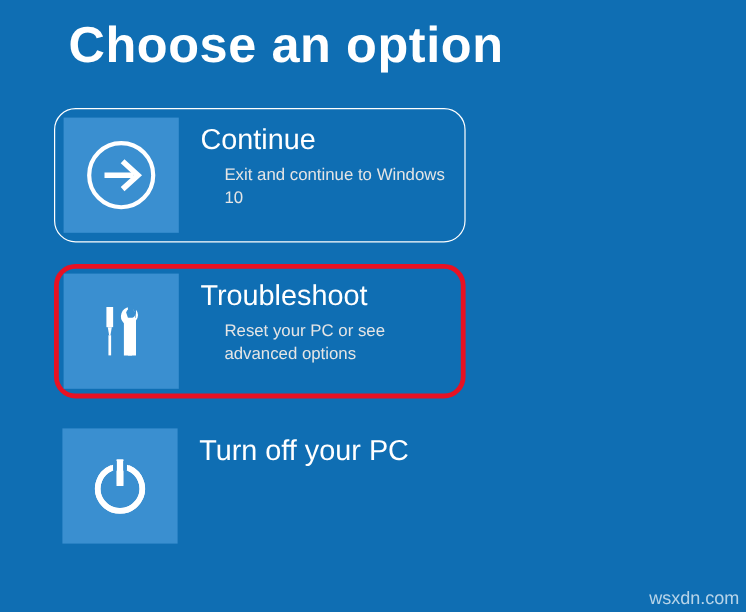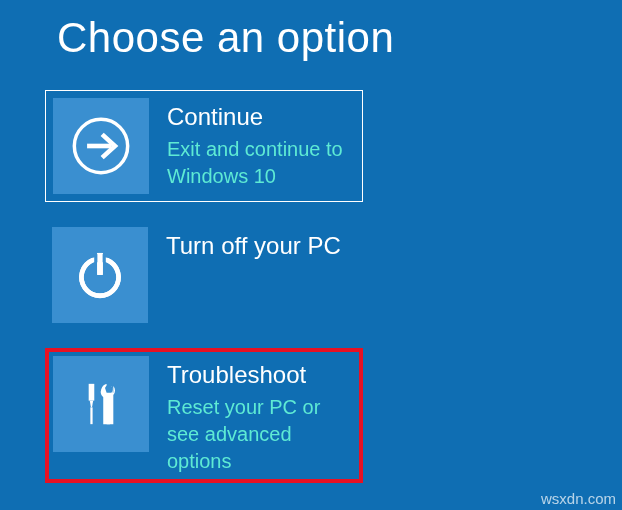--- a/index.html
+++ b/index.html
@@ -7,34 +7,35 @@
       width: 622px;
       height: 510px;
       background: #0f6eb3;
       font-family: "Segoe UI Light", "Segoe UI", -apple-system, sans-serif;
       color: #ffffff;
       overflow: hidden;
       position: relative;
     }
     .page-title {
       font-size: 42px;
-      font-weight: 400;
+      font-weight: 700;
       padding: 14px 0 0 57px;
       letter-spacing: 0.5px;
     }
     .options {
       padding: 28px 0 0 45px;
     }
     .tile {
       display: flex;
       align-items: flex-start;
-      width: 318px;
+      width: 343px;
       padding: 7px;
       margin-bottom: 18px;
       cursor: pointer;
+      border-radius: 18px;
     }
     .tile.border-white {
       border: 1px solid #ffffff;
     }
     .tile.border-red {
       border: 4px solid #e81123;
       padding: 4px;
     }
     .tile-icon {
       width: 96px;
@@ -48,24 +49,25 @@
     .tile-text {
       padding: 6px 8px 0 18px;
     }
     .tile-title {
       font-size: 24px;
       font-weight: 300;
       line-height: 1.1;
       margin-bottom: 6px;
     }
     .tile-desc {
-      font-size: 20px;
+      font-size: 14px;
       font-weight: 400;
-      color: #5eead4;
+      color: #e5e5e5;
       line-height: 1.35;
+      margin-left: 20px;
     }
     .watermark {
       position: absolute;
       bottom: 3px;
       right: 6px;
       font-size: 15px;
       color: rgba(255,255,255,0.7);
       font-family: Arial, sans-serif;
     }
   </style>
@@ -83,37 +85,20 @@
         <line x1="26" y1="50" x2="68" y2="50" stroke="#ffffff" stroke-width="8" stroke-linecap="butt"></line>
         <polyline points="52,30 74,50 52,70" fill="none" stroke="#ffffff" stroke-width="8" stroke-linecap="butt" stroke-linejoin="miter"></polyline>
       </svg>
     </div>
     <div class="tile-text">
       <div class="tile-title">Continue</div>
       <div class="tile-desc">Exit and continue to Windows 10</div>
     </div>
   </div>
 
-  <div class="tile">
-    <div class="tile-icon">
-      <svg width="58" height="58" viewBox="0 0 100 100">
-        <circle cx="50" cy="54" r="32" fill="none" stroke="#ffffff" stroke-width="8"></circle>
-        <rect x="42" y="10" width="16" height="16" fill="#3a8fd0"></rect>
-        <line x1="50" y1="12" x2="50" y2="50" stroke="#ffffff" stroke-width="10" stroke-linecap="butt"></line>
-        <path d="M 38 24 A 32 32 0 1 0 62 24" fill="none" stroke="#ffffff" stroke-width="8"></path>
-        <rect x="40" y="14" width="20" height="14" fill="#3a8fd0"></rect>
-        <line x1="50" y1="12" x2="50" y2="48" stroke="#ffffff" stroke-width="9"></line>
-      </svg>
-    </div>
-    <div class="tile-text">
-      <div class="tile-title">Turn off your PC</div>
-      <div class="tile-desc"></div>
-    </div>
-  </div>
-
   <div class="tile border-red">
     <div class="tile-icon">
       <svg width="56" height="56" viewBox="0 0 100 100">
 
         <rect x="28" y="14" width="10" height="30" fill="#ffffff"></rect>
         <polygon points="30,44 36,44 34,56 32,56" fill="#ffffff"></polygon>
         <rect x="31" y="56" width="4" height="30" fill="#ffffff"></rect>
 
         <path d="M 62 14 
                  a 14 14 0 0 0 -8 24
@@ -128,15 +113,32 @@
         <rect x="60" y="10" width="8" height="14" fill="#3a8fd0"></rect>
         <path d="M 56 18 A 12 12 0 0 0 56 34 L 60 34 L 60 86 L 72 86 L 72 34 A 12 12 0 0 0 72 18 L 72 30 L 60 30 Z" fill="#ffffff"></path>
       </svg>
     </div>
     <div class="tile-text">
       <div class="tile-title">Troubleshoot</div>
       <div class="tile-desc">Reset your PC or see advanced options</div>
     </div>
   </div>
 
+  <div class="tile">
+    <div class="tile-icon">
+      <svg width="58" height="58" viewBox="0 0 100 100">
+        <circle cx="50" cy="54" r="32" fill="none" stroke="#ffffff" stroke-width="8"></circle>
+        <rect x="42" y="10" width="16" height="16" fill="#3a8fd0"></rect>
+        <line x1="50" y1="12" x2="50" y2="50" stroke="#ffffff" stroke-width="10" stroke-linecap="butt"></line>
+        <path d="M 38 24 A 32 32 0 1 0 62 24" fill="none" stroke="#ffffff" stroke-width="8"></path>
+        <rect x="40" y="14" width="20" height="14" fill="#3a8fd0"></rect>
+        <line x1="50" y1="12" x2="50" y2="48" stroke="#ffffff" stroke-width="9"></line>
+      </svg>
+    </div>
+    <div class="tile-text">
+      <div class="tile-title">Turn off your PC</div>
+      <div class="tile-desc"></div>
+    </div>
+  </div>
+
 </div>
 
 <div class="watermark">wsxdn.com</div>
 
 </body></html>

